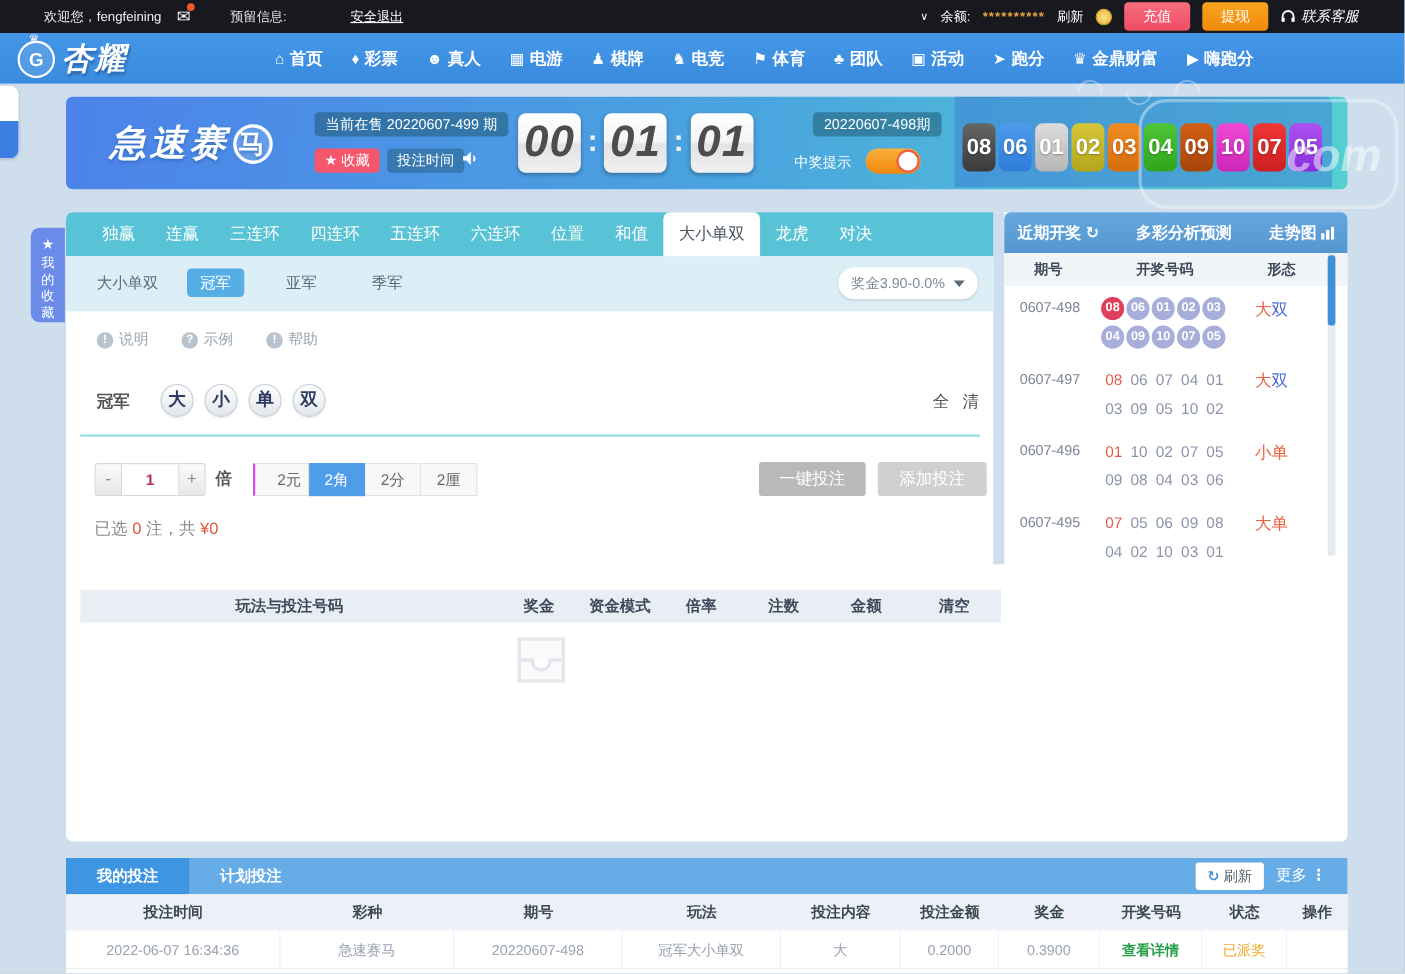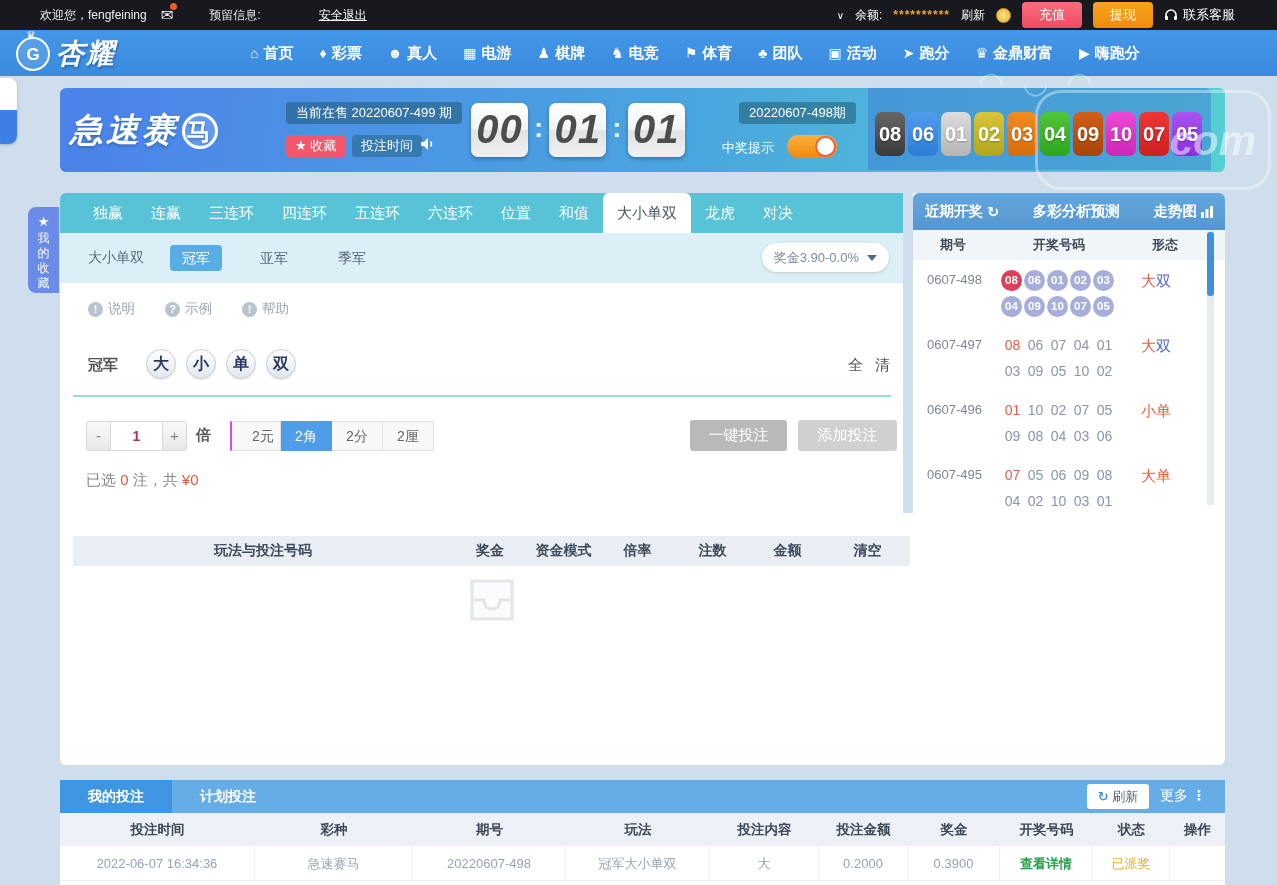--- a/index.html
+++ b/index.html
@@ -21,41 +21,41 @@
   .tb-caret { color:#fff; font-size:10px; cursor:pointer; }
   .tb-bal-label { color:#fff; }
   .tb-bal-stars { color:#e8a33d; font-weight:bold; letter-spacing:1px; }
   .tb-refresh { color:#fff; cursor:pointer; }
   .tb-coin { width:15px; height:15px; border-radius:50%; background:radial-gradient(#fce18a,#e8b331);
              border:1px solid #caa32a; cursor:pointer; }
   .btn-recharge, .btn-withdraw { border:none; border-radius:4px; color:#fff; font-size:13px;
              padding:4px 17px; cursor:pointer; font-family:inherit; }
   .btn-recharge { background:linear-gradient(180deg,#f76e7e,#ee4c64); }
   .btn-withdraw { background:linear-gradient(180deg,#f8a41e,#f18a0b); }
-  .tb-support { display:flex; align-items:center; gap:5px; color:#fff; font-size:13px; cursor:pointer; }
+  .tb-support { display:flex; align-items:center; gap:5px; color:#fff; font-size:13px; cursor:pointer;font-style:italic; }
 
   
   .navbar { position:absolute; left:0; top:30px; width:1277px; height:46px;
             background:linear-gradient(180deg,#4496e8,#3a8bdd); }
   .brand { position:absolute; left:16px; top:5px; display:flex; align-items:center; gap:6px; cursor:pointer; }
   .brand-emblem { width:34px; height:34px; border:2px solid #fff; border-radius:50%;
                   color:#fff; font-size:17px; font-weight:bold; text-align:center; line-height:31px;
                   background:rgba(255,255,255,.12); }
   .brand-crown { position:absolute; left:10px; top:-6px; color:#fff; font-size:11px; }
   .brand-text { color:#fff; font-size:28px; font-weight:bold; font-style:italic; letter-spacing:2px;
                 text-shadow:1px 2px 2px rgba(20,60,120,.45); }
   .nav-items { position:absolute; left:250px; top:0; height:46px; display:flex; align-items:center; gap:26px; }
   .nav-item { display:flex; align-items:center; gap:5px; color:#fff; font-size:15px; font-weight:bold;
               cursor:pointer; white-space:nowrap; }
   .nav-item .ni-icon { font-size:14px; font-weight:normal; }
 
   
   .game-header { position:absolute; left:60px; top:88px; width:1165px; height:84px; border-radius:6px;
                  background:linear-gradient(100deg,#4c82ea 0%,#4aa6de 55%,#55cfd2 100%); }
-  .gh-logo { position:absolute; left:10px; top:20px; color:#fff; font-size:33px; font-weight:bold;
+  .gh-logo { position:absolute; left:40px; top:20px; color:#fff; font-size:33px; font-weight:bold;
              font-style:italic; letter-spacing:3px; text-shadow:0 2px 3px rgba(10,60,120,.35);
              display:flex; align-items:center; }
   .gh-logo .ma { display:inline-block; width:36px; height:36px; border:3px solid #fff; border-radius:50%;
                  background:rgba(255,255,255,.15); font-size:24px; line-height:31px; text-align:center;
                  margin-left:4px; font-style:normal; }
   .gh-badge { position:absolute; height:22px; line-height:22px; padding:0 10px; border-radius:4px;
               background:rgba(28,84,106,.5); color:#fff; font-size:13px; white-space:nowrap; }
   .gh-selling { left:226px; top:14px; }
   .gh-lastissue { left:679px; top:14px; }
   .gh-fav { position:absolute; left:226px; top:47px; height:22px; line-height:22px; padding:0 9px;

